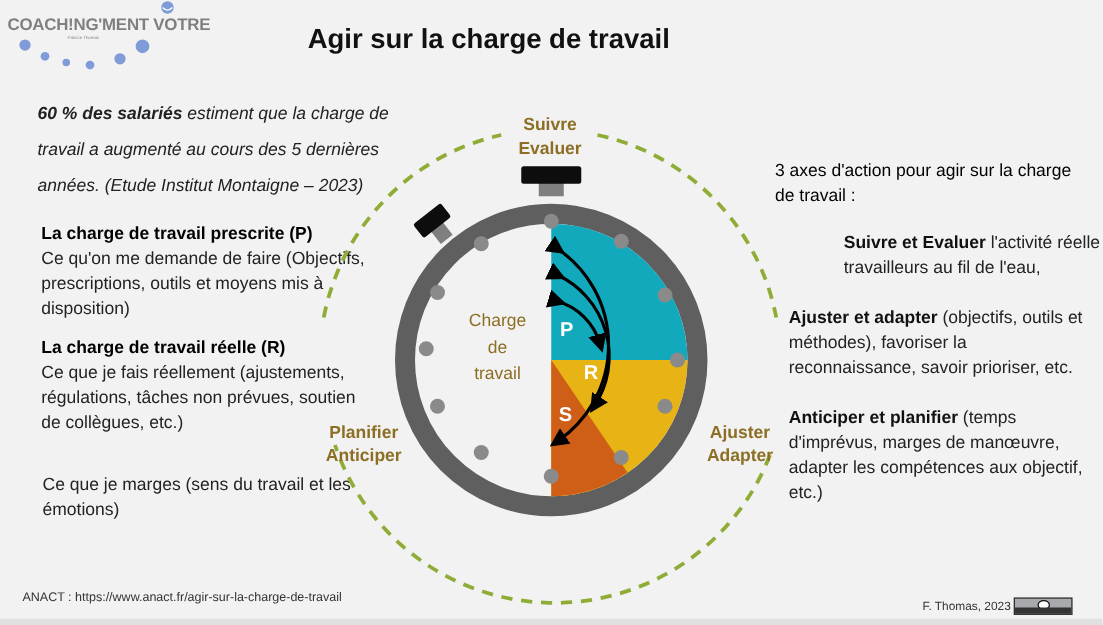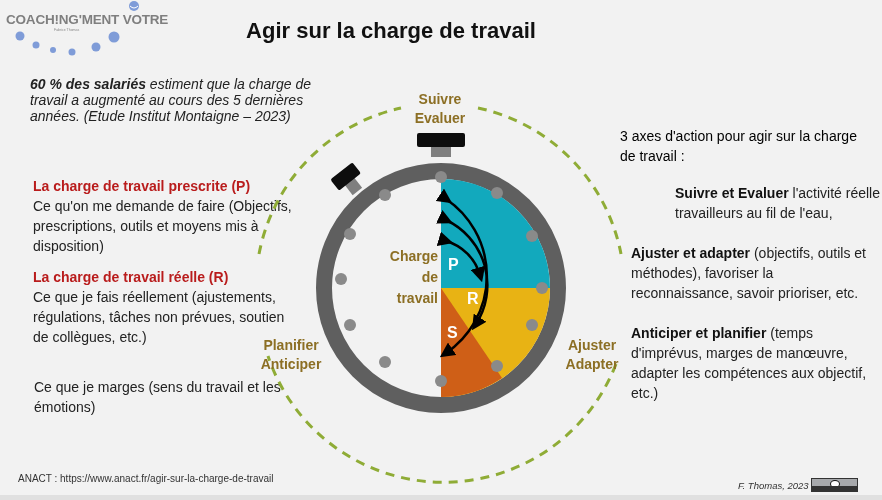--- a/index.html
+++ b/index.html
@@ -13,38 +13,38 @@
   .logo-text {
     left: 6px; top: 12px; font-size: 13.5px; font-weight: bold; color: #7f7f7f;
     letter-spacing: -0.2px; white-space: nowrap;
   }
   .logo-sub { left: 54px; top: 28px; font-size: 3.5px; color: #888; }
   .title {
     left: 0; top: 18px; width: 782px; text-align: center;
     font-size: 22px; font-weight: bold; color: #111;
   }
   .stat {
-    left: 30px; top: 76px; width: 310px; font-size: 14px; line-height: 16px;
+    left: 30px; top: 76px; width: 310px; font-size: 14px; line-height: 29px;
     font-style: italic; color: #222;
   }
   .stat b { font-weight: bold; }
   .def { left: 33px; width: 270px; font-size: 14px; line-height: 20px; color: #222; }
-  .def .h { font-weight: bold; color: #b91c1c; display: block; }
+  .def .h { font-weight: bold; color: #000000; display: block; }
   .axes-intro { left: 620px; top: 126px; width: 240px; font-size: 14px; line-height: 20px; color: #000000; }
   .axis { left: 631px; width: 240px; font-size: 14px; line-height: 20px; color: #222; }
   .axis b { font-weight: bold; color: #111; }
   .phase {
     font-size: 14px; font-weight: bold; color: #8c6f24; text-align: center; line-height: 19px;
   }
   .center-label {
-    font-size: 14px; font-weight: bold; color: #8c6f24; text-align: right; line-height: 21px;
+    font-size: 14px; font-weight: normal; color: #8c6f24; text-align: center; line-height: 21px;
   }
   .letter { font-size: 16px; font-weight: bold; color: #ffffff; }
   .footer-left { left: 18px; top: 473px; font-size: 10px; color: #333; }
-  .footer-right { left: 738px; top: 480px; font-size: 9.5px; color: #333; font-style: italic; }
+  .footer-right { left: 738px; top: 480px; font-size: 9.5px; color: #333; }
   .cc-badge {
     left: 811px; top: 478px; width: 47px; height: 14px;
     background: #a7a9ac; border: 1px solid #333; box-sizing: border-box;
   }
   .cc-badge .strip { position: absolute; left: 0; right: 0; bottom: 0; height: 5px; background: #333; }
   .cc-badge .cc { position: absolute; left: 18px; top: 1px; width: 8px; height: 6px; border: 1px solid #111; border-radius: 50%; background: #fff; }
   .bottom-bar { left: 0; top: 495px; width: 882px; height: 5px; background: #e0e0e0; }
 </style>
 </head>
 <body>

